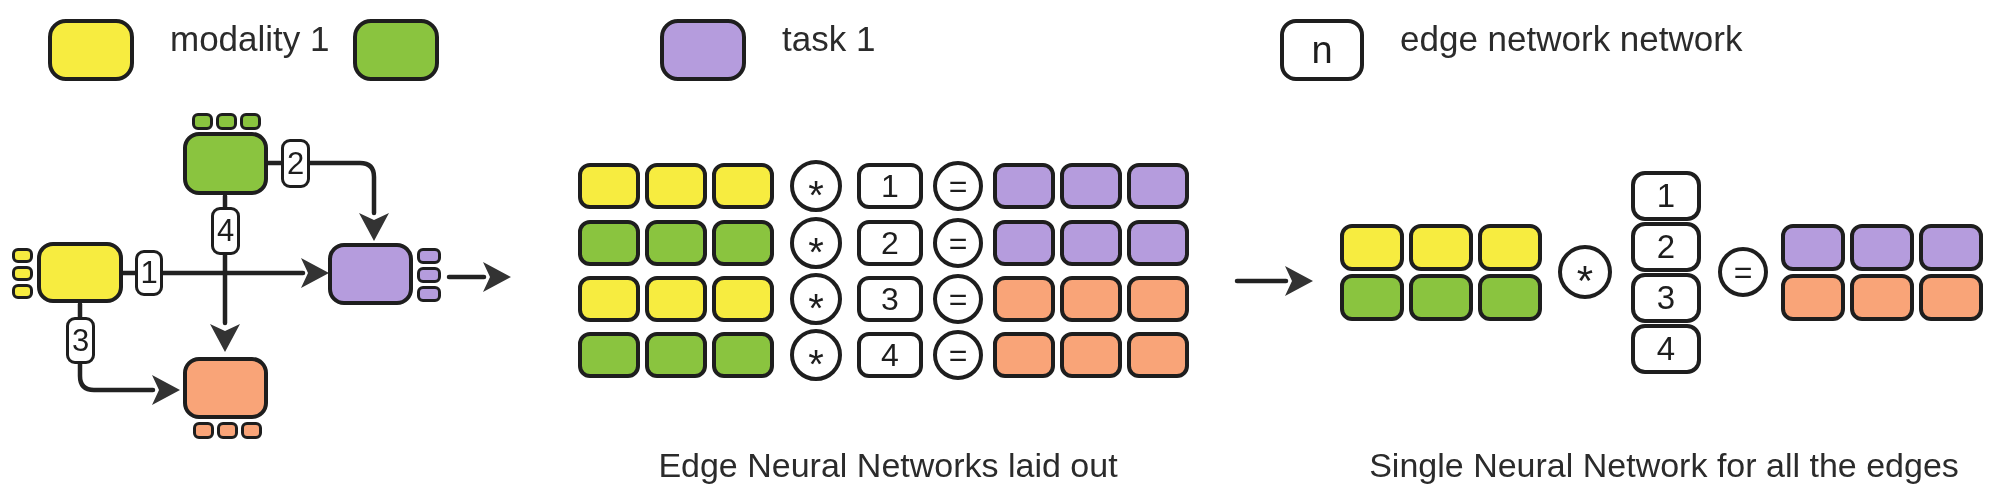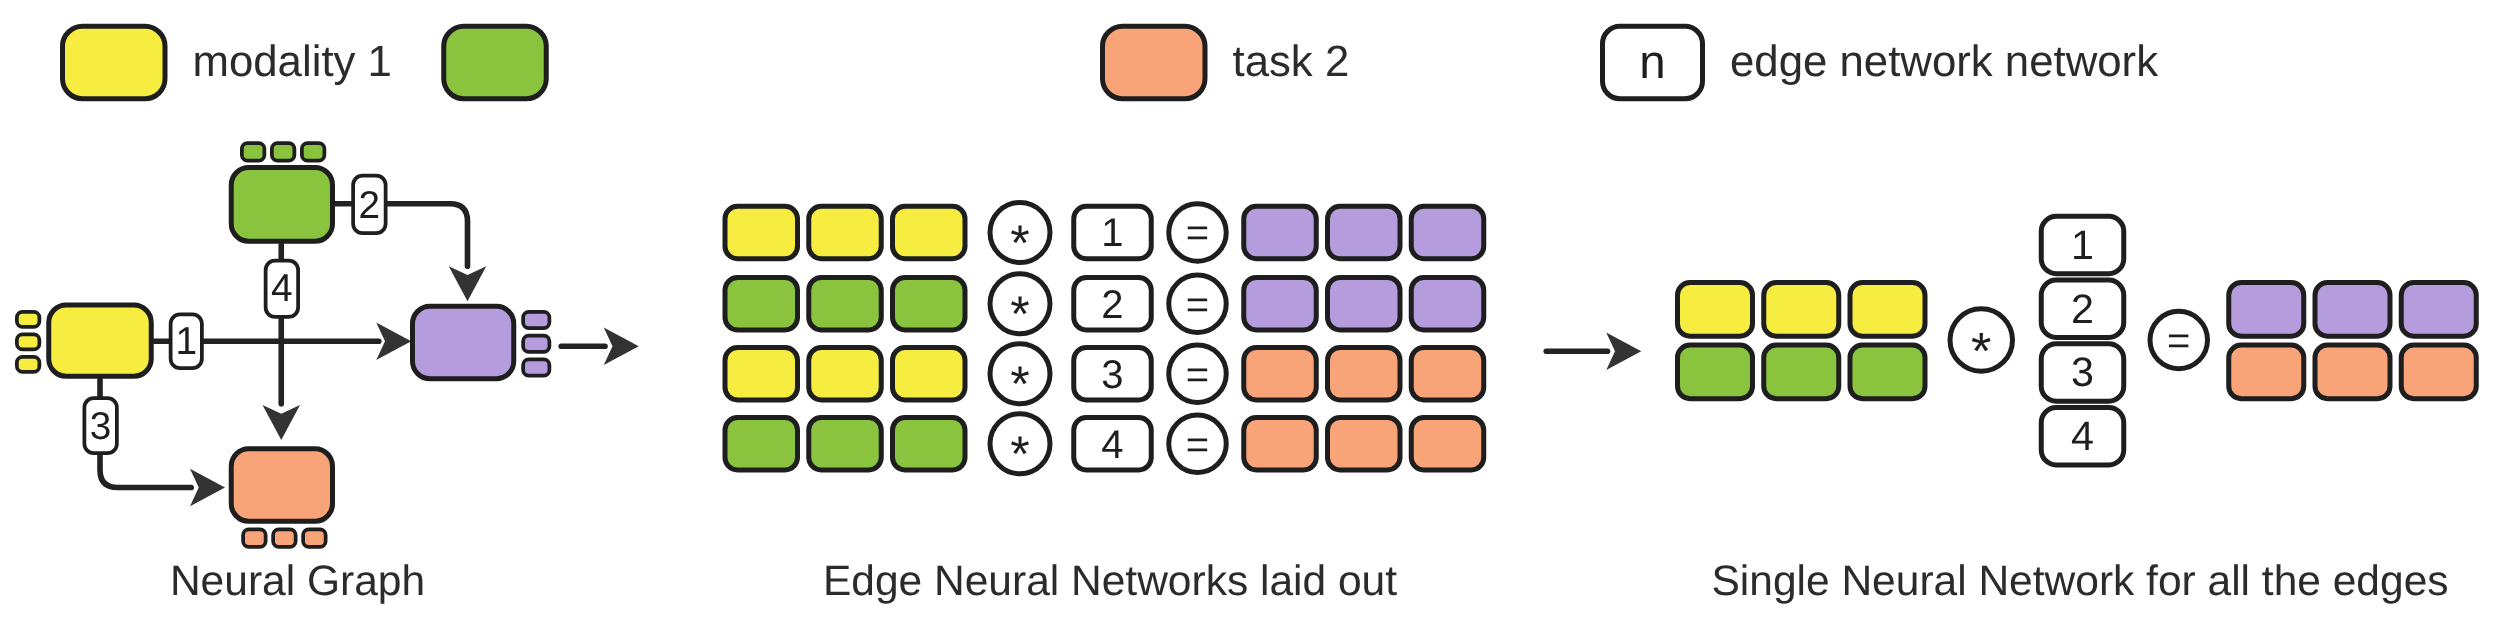--- a/index.html
+++ b/index.html
@@ -5,21 +5,21 @@
   html,body{margin:0;padding:0;background:#ffffff;}
   .canvas{
     position:relative;
     width:1996px;height:500px;
     background:#ffffff;
     font-family:"Liberation Sans","DejaVu Sans",sans-serif;
     color:#2b2b2b;
     overflow:hidden;
   }
   
-  .legend-item{position:absolute;top:19px;height:62px;display:flex;align-items:center;gap:20px;}
+  .legend-item{position:absolute;top:19px;height:62px;display:flex;gap:36px;}
   .swatch{width:86px;height:62px;border:4.5px solid #1e1e1e;border-radius:18px;box-sizing:border-box;flex:none;}
   .legend-label{font-size:35px;color:#2b2b2b;white-space:nowrap;}
   .legend-nn-box{width:84px;height:62px;border:4.5px solid #1e1e1e;border-radius:16px;box-sizing:border-box;
     background:#fff;display:flex;align-items:center;justify-content:center;font-size:38px;color:#1e1e1e;flex:none;}
   
   .edges-svg{position:absolute;left:0;top:0;}
   .node{position:absolute;border:4.5px solid #1e1e1e;border-radius:16px;box-sizing:border-box;}
   .stub{position:absolute;border:3px solid #1e1e1e;border-radius:6px;box-sizing:border-box;}
   .edge-label{position:absolute;background:#fff;border:3.5px solid #1e1e1e;border-radius:9px;
     box-sizing:border-box;display:flex;align-items:center;justify-content:center;
@@ -50,23 +50,23 @@
 
 <div class="canvas">
 
   <div class="legend-item" style="left:48px">
     <div class="swatch" style="background: rgb(247, 236, 64);"></div>
     <span class="legend-label">modality 1</span>
   </div>
   <div class="legend-item" style="left:353px">
     <div class="swatch" style="background: rgb(138, 196, 63);"></div>
   </div>
-  <div class="legend-item" style="left:880px">
-    <div class="swatch" style="background: rgb(249, 164, 120);"></div>
-    <span class="legend-label">task 2</span>
+  <div class="legend-item" style="left:660px">
+    <div class="swatch" style="background: rgb(181, 156, 221);"></div>
+    <span class="legend-label">task 1</span>
   </div>
   <div class="legend-item" style="left:1280px">
     <div class="legend-nn-box">
       <span>n</span>
     </div>
     <span class="legend-label">edge network network</span>
   </div>
 
   <svg class="edges-svg" width="1996" height="500" viewBox="0 0 1996 500">
     <g stroke="#222222" stroke-width="4.5" fill="none" stroke-linecap="round">
@@ -248,17 +248,16 @@
         <div class="cell cell-lg" style="background: rgb(181, 156, 221);"></div>
       </div>
       <div class="grid-row">
         <div class="cell cell-lg" style="background: rgb(249, 164, 120);"></div>
         <div class="cell cell-lg" style="background: rgb(249, 164, 120);"></div>
         <div class="cell cell-lg" style="background: rgb(249, 164, 120);"></div>
       </div>
     </div>
   </div>
 
-  <div class="caption" style="left:38px;width:400px">Neural Graph</div>
   <div class="caption" style="left:1336px;width:656px">Single Neural Network for all the edges</div>
   <div class="caption" style="left:588px;width:600px">Edge Neural Networks laid out</div>
 
 </div>
 
 </body></html>

